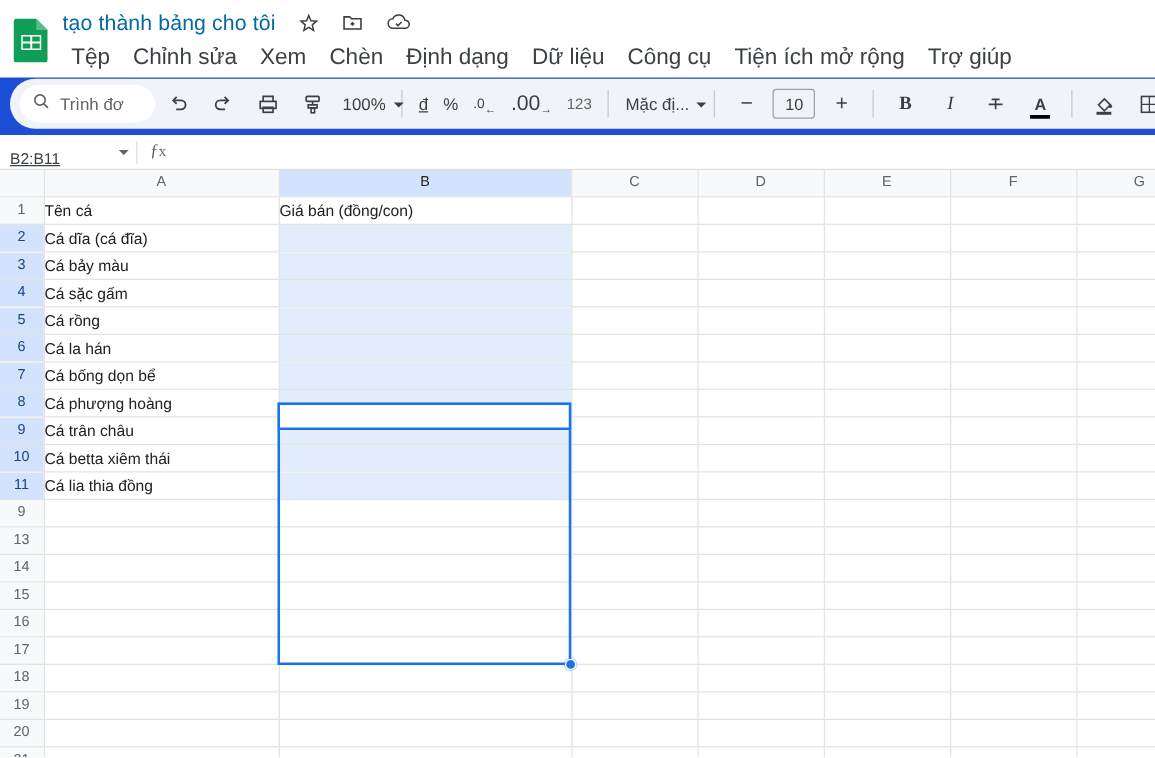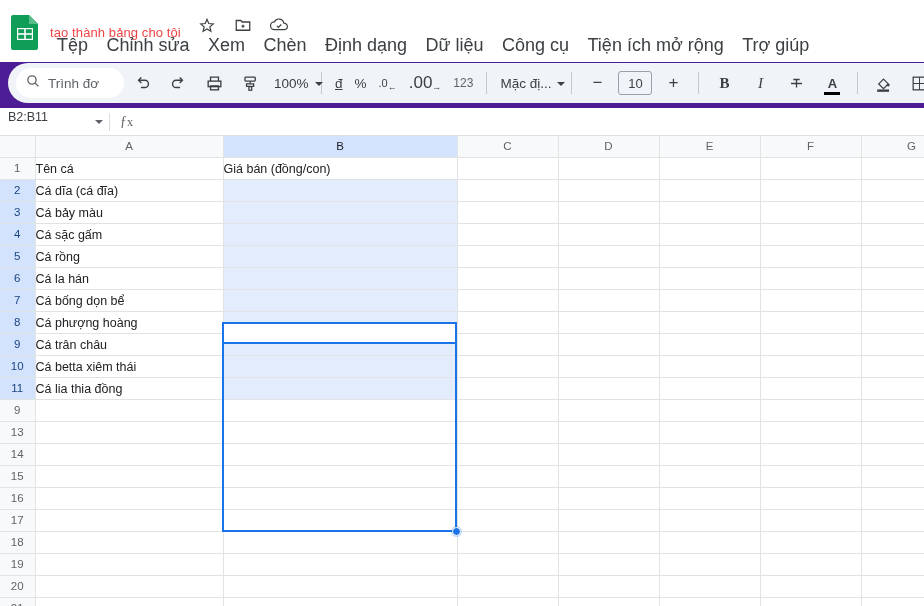--- a/index.html
+++ b/index.html
@@ -22,28 +22,27 @@
   #sheets-logo {
     position: absolute;
     left: 10px; top: 14px;
     width: 30px; height: 36px;
   }
   #title-block {
     position: absolute;
     left: 50px; top: 6px;
   }
   #doc-title {
-    font-size: 13px;
-    color: #ef4444;
+    font-size: 17px;
+    color: #0369a1;
     line-height: 26px;
     letter-spacing: .1px;
     white-space: nowrap;
     display: inline-block;
     vertical-align: middle;
-    margin-top: 14px;
   }
   .title-icon {
     display: inline-block;
     vertical-align: middle;
     margin-left: 13px;
     width: 18px; height: 18px;
     position: relative;
     top: -1px;
     cursor: pointer;
   }
@@ -59,21 +58,21 @@
     padding: 3px 7px;
     border-radius: 4px;
     cursor: pointer;
     line-height: 18px;
   }
 
   
   #toolbar-wrap {
     position: relative;
     height: 46px;
-    background: #4c1d95;
+    background: #1d4ed8;
   }
   #toolbar {
     position: absolute;
     left: 8px; right: 0; top: 1px;
     height: 40px;
     background: #f0f4f9;
     border-radius: 20px 0 0 20px;
     display: flex;
     align-items: center;
     padding-left: 8px;
@@ -162,25 +161,26 @@
     height: 28px;
     background: #ffffff;
     display: flex;
     align-items: center;
     border-bottom: 1px solid #e0e0e0;
   }
   #namebox {
     width: 92px;
     height: 24px;
     display: flex;
-    align-items: flex-start;
+    align-items: flex-end;
     padding-left: 8px;
     font-size: 12.5px;
     color: #3c4043;
     cursor: text;
+    text-decoration: underline;
   }
   #namebox-caret {
     width: 0; height: 0;
     border-left: 4px solid transparent;
     border-right: 4px solid transparent;
     border-top: 4.5px solid #5f6368;
     margin-left: 3px;
     cursor: pointer;
   }
   #fb-sep { width: 1px; height: 18px; background: #dadce0; margin: 0 10px 0 6px; }

